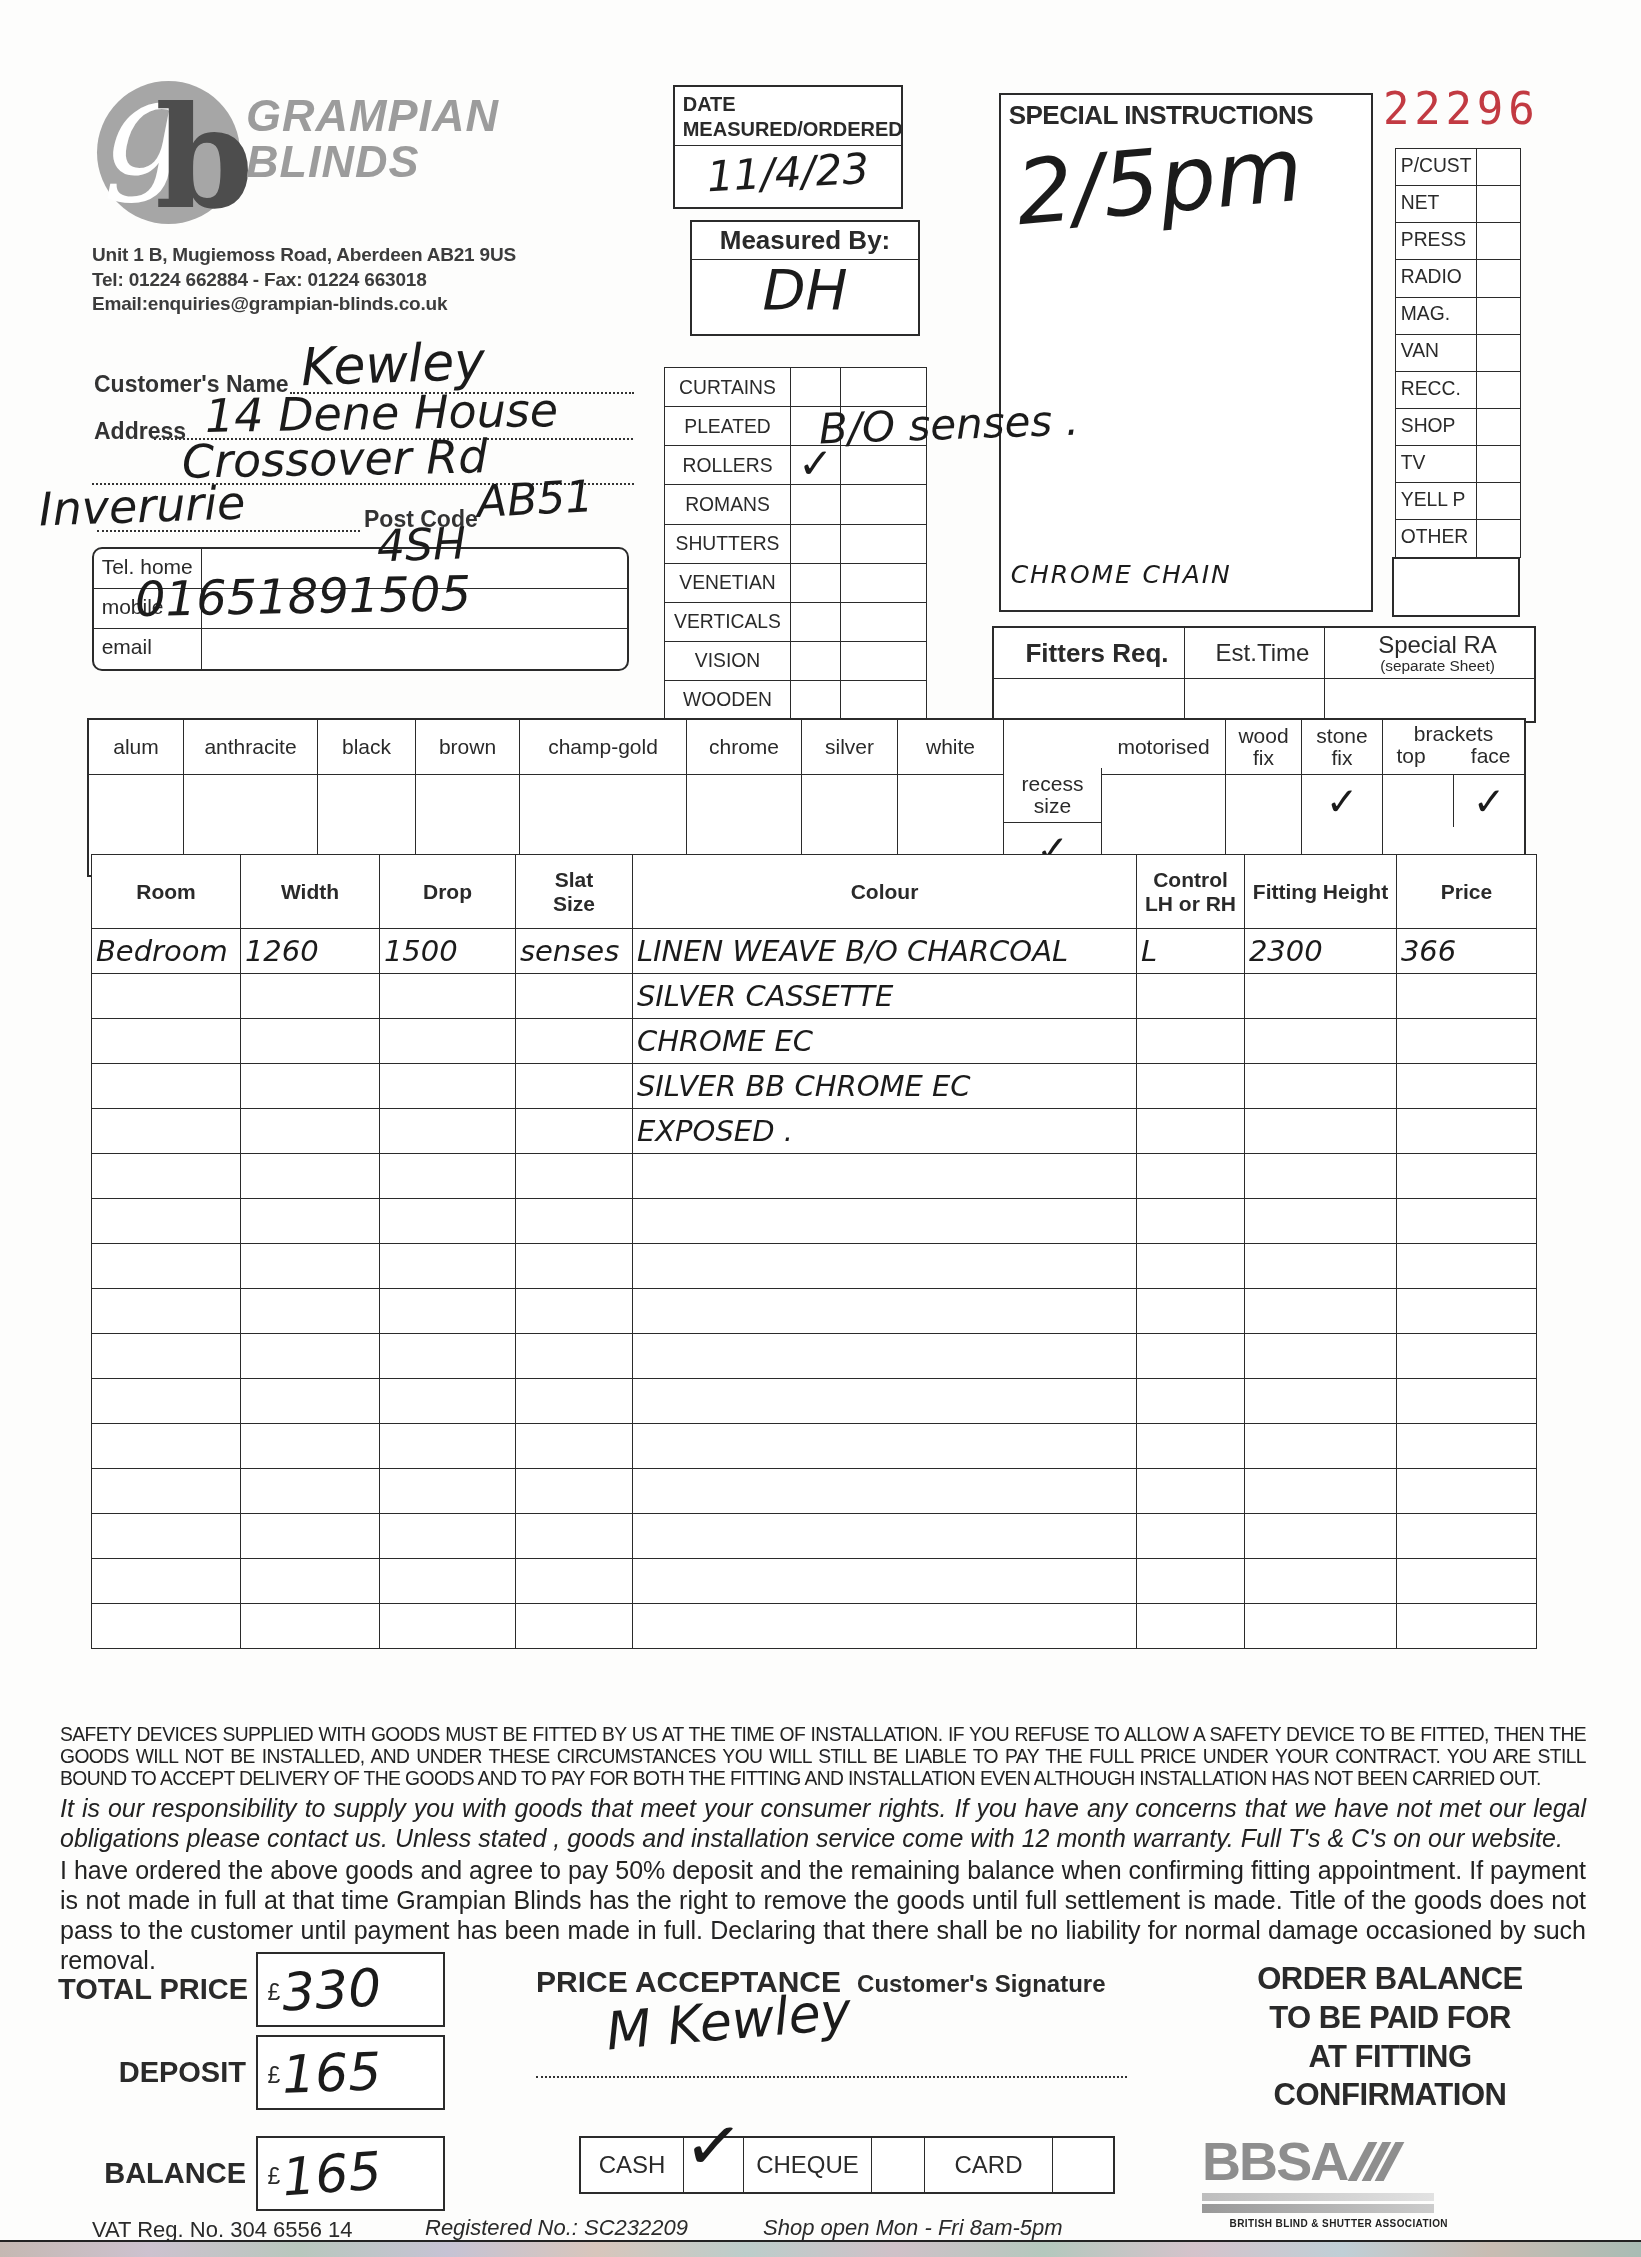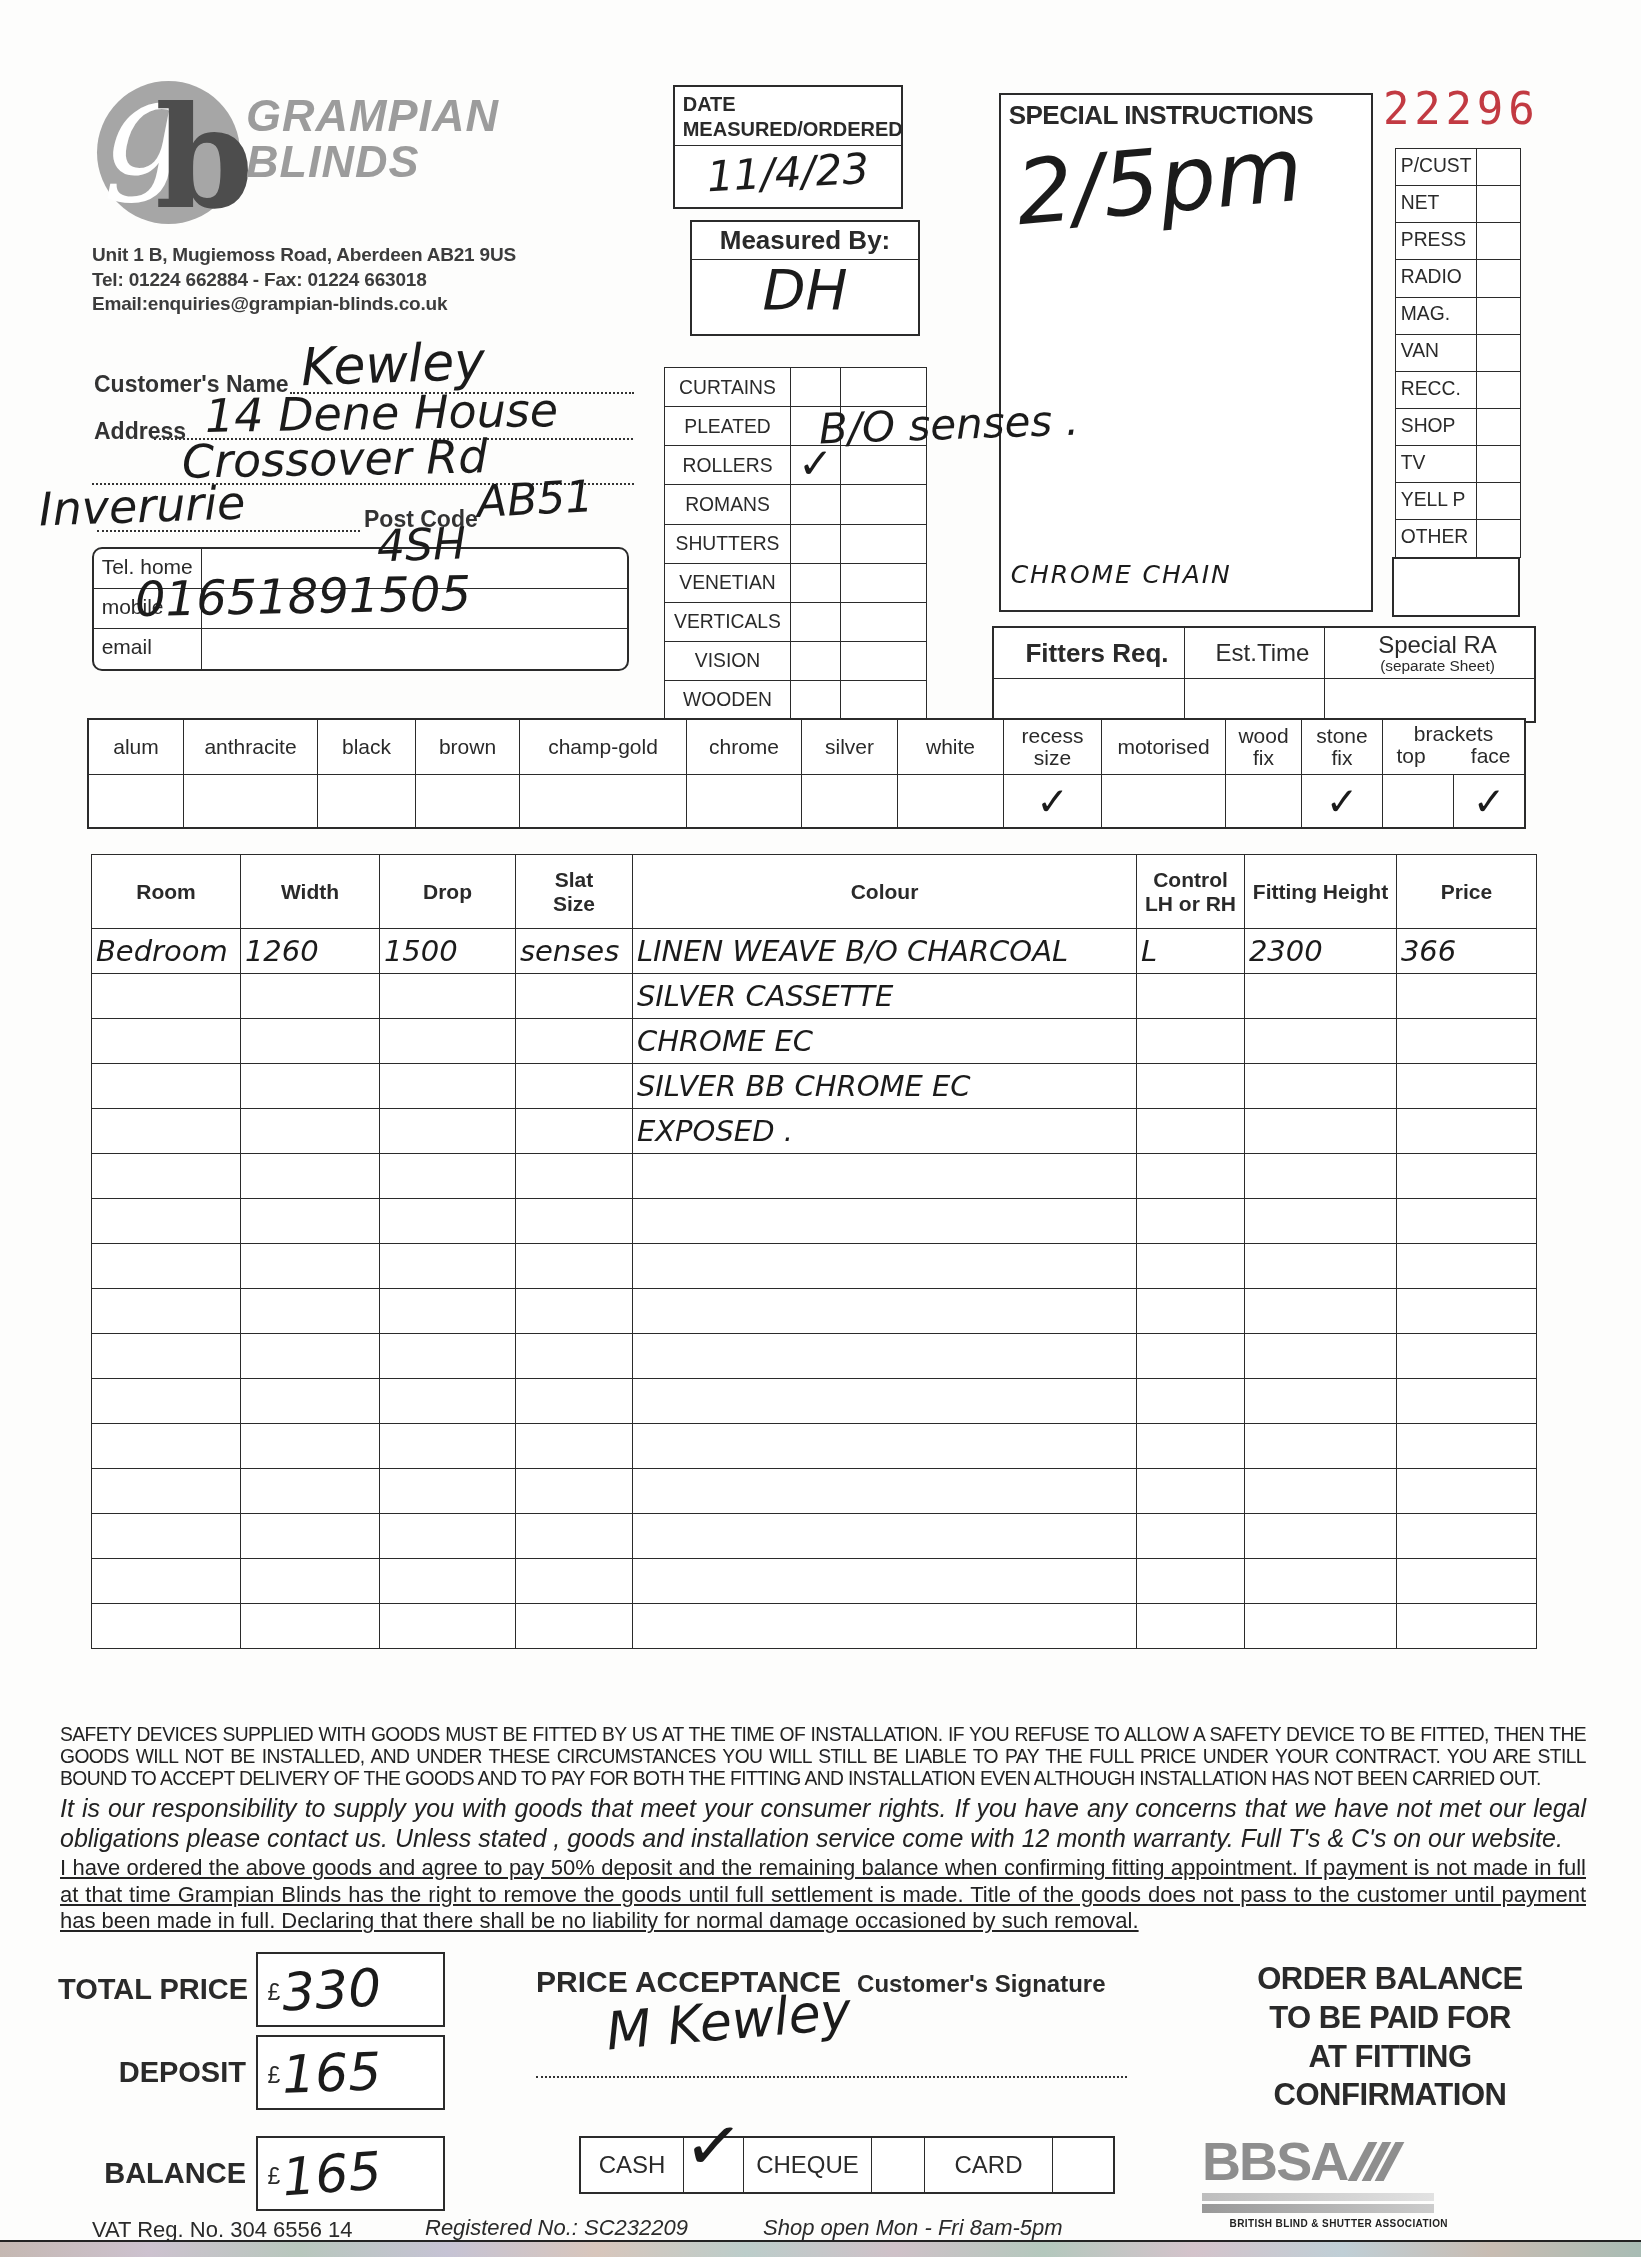--- a/index.html
+++ b/index.html
@@ -70,21 +70,21 @@
   .mtable{border-collapse:collapse;table-layout:fixed;width:1444px;background:#fff;}
   .mtable th,.mtable td{border:1.9px solid #2b2b2b;padding:0 3.9px;}
   .mtable th{height:73px;font-size:21px;font-weight:bold;line-height:1.1;}
   .mtable td{height:44px;font-size:29px;white-space:nowrap;overflow:visible;
              font-family:"DejaVu Sans",sans-serif;font-style:italic;color:#1b1b1b;}
 
   
   .terms p{margin:0;font-size:19.3px;line-height:1.15;text-align:justify;color:#222;}
   .terms .t1{letter-spacing:-0.6px;}
   .terms .t2{font-style:italic;font-size:25px;margin-top:2.9px;line-height:1.2;}
-  .terms .t3{font-size:22px;margin-top:1.9px;line-height:1.2;text-decoration:underline;}
+  .terms .t3{font-size:25px;margin-top:1.9px;line-height:1.2;}
 
   
   .total-row{display:flex;align-items:center;}
   .tot-label{width:188px;text-align:right;font-weight:bold;font-size:29px;margin-right:9.7px;white-space:nowrap;}
   .tot-box{width:189px;height:75px;display:flex;align-items:flex-start;}
   .pound{font-size:23px;margin:25px 1.9px 0 9.7px;}
   .tot-val{font-size:52px;margin-top:9.7px;}
 
   .pa-title{font-weight:bold;font-size:30px;}
   .pa-sub{font-weight:bold;font-size:24px;margin-left:11.6px;}
@@ -337,21 +337,21 @@
         <div class="opt-v hw"></div>
       </div>
     <div class="opt-col" style="width:96px;">
         <div class="opt-h">silver</div>
         <div class="opt-v hw"></div>
       </div>
     <div class="opt-col" style="width:106px;">
         <div class="opt-h">white</div>
         <div class="opt-v hw"></div>
       </div>
-    <div class="opt-col" style="width:98px;">
+    <div class="opt-col" style="width:98px;margin-top:48px;">
         <div class="opt-h">recess size</div>
         <div class="opt-v hw">✓</div>
       </div>
     <div class="opt-col" style="width:124px;">
         <div class="opt-h">motorised</div>
         <div class="opt-v hw"></div>
       </div>
     <div class="opt-col" style="width:76px;">
         <div class="opt-h">wood fix</div>
         <div class="opt-v hw"></div>

